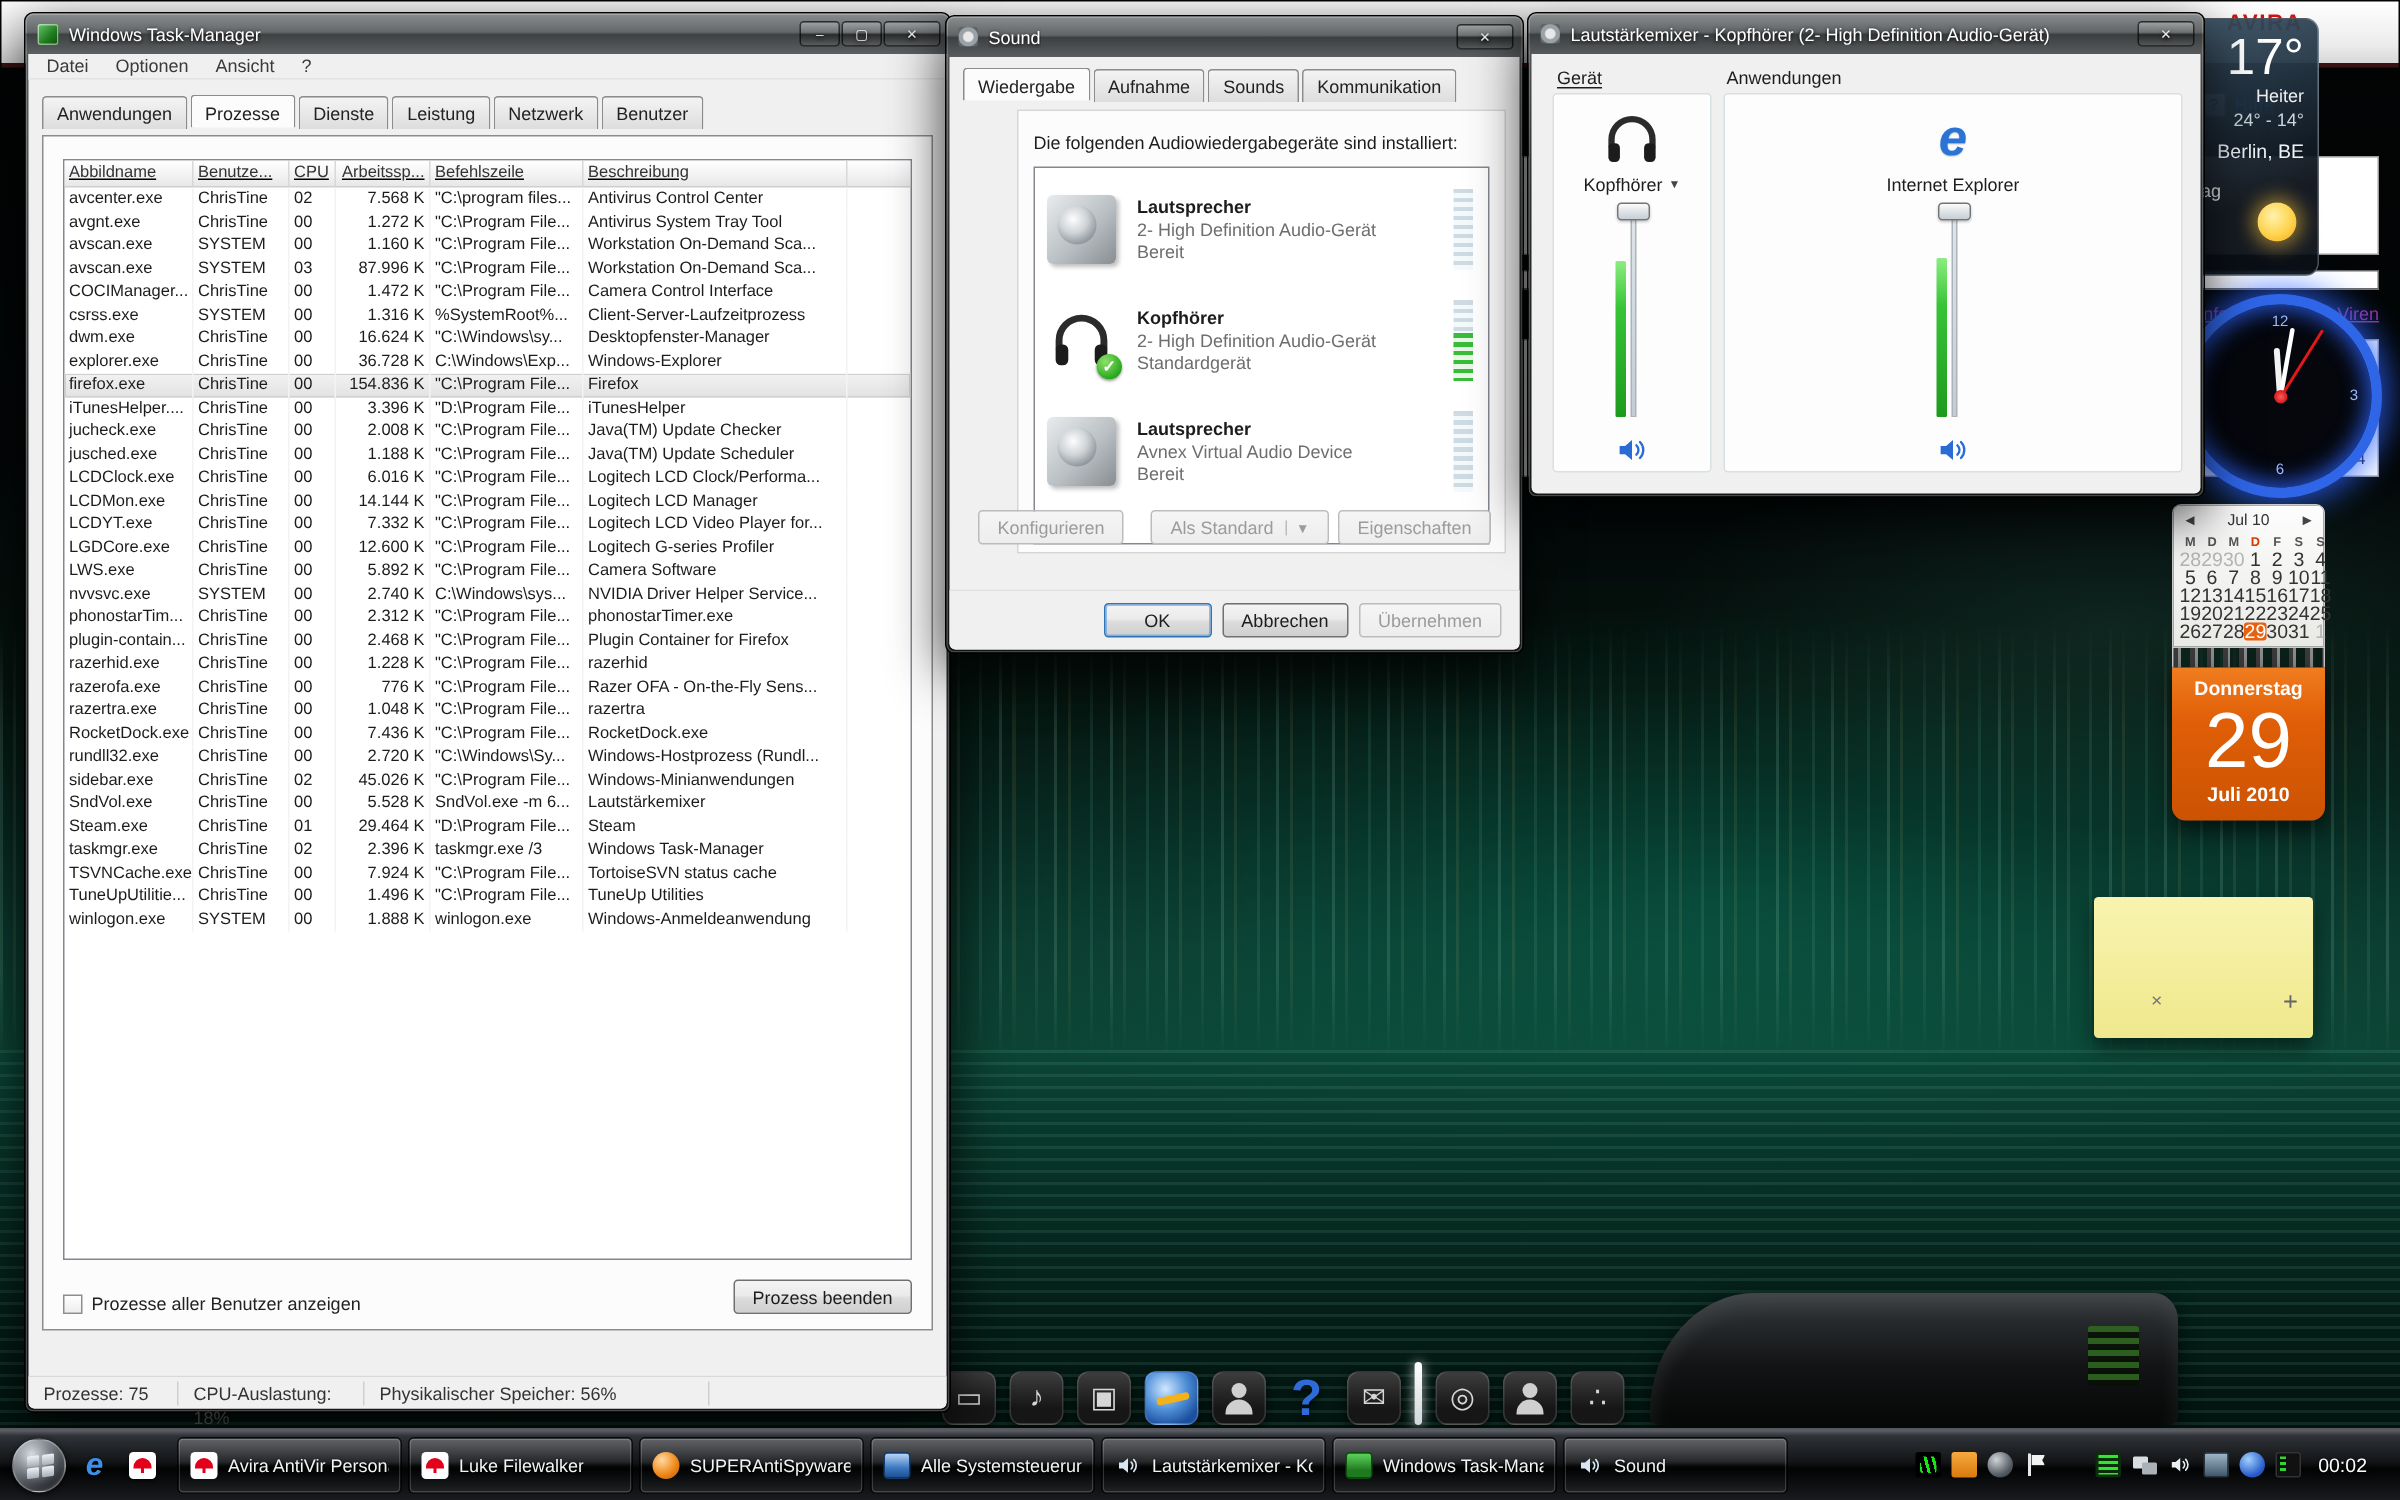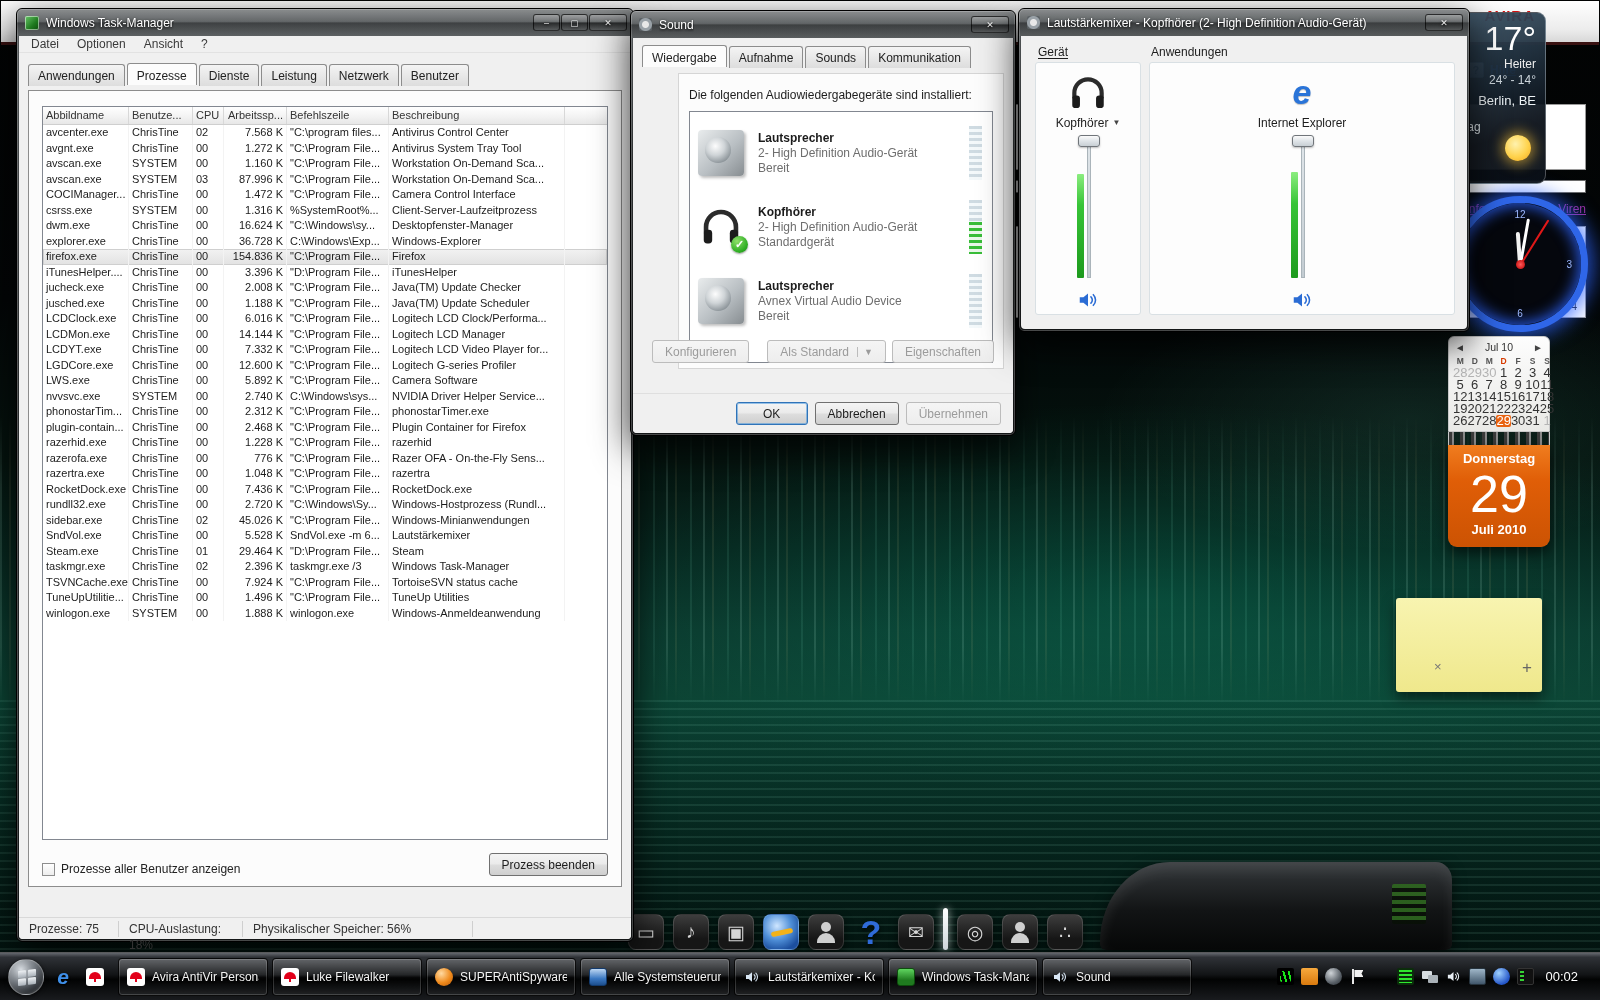--- a/index.html
+++ b/index.html
@@ -49,21 +49,21 @@
   #tm-appicon{width:14px;height:14px;border-radius:2px;background:linear-gradient(135deg,#69c769,#1f7a1f 60%,#0d4d0d);
     box-shadow:inset 0 0 0 1px rgba(255,255,255,.5);}
   #tm-menu{display:flex;gap:2px;height:17px;align-items:center;padding:0 4px;background:#f0f0f0;border-bottom:1px solid #e2e2e2;}
   .menu-item{font-size:12px;color:#3a3a3a;padding:2px 8px;}
   #tm-tabs{display:flex;gap:2px;padding:6px 0 0 9px;height:28px;}
   .tm-tab{font-size:12px;color:#222;padding:4px 9px 3px;border:1px solid #8c8c8c;border-bottom:none;border-radius:3px 3px 0 0;
     background:linear-gradient(180deg,#f4f4f4,#ddd);position:relative;top:1px;}
   .tm-tab.on{background:#fcfcfc;top:0;padding-top:5px;z-index:2;}
   #tm-page{position:absolute;left:9px;right:9px;top:33px;bottom:30px;background:#fcfcfc;border:1px solid #8c8c8c;}
   #tm-list{position:absolute;left:13px;right:13px;top:15px;bottom:46px;background:#fff;border:1px solid #828790;overflow:hidden;}
-  #tm-header{display:flex;height:18px;border-bottom:1px solid #cfcfcf;background:linear-gradient(180deg,#ffffff,#f2f2f2 60%,#e7e7e7);}
+  #tm-header{display:flex;height:18px;border-bottom:1px solid #cfcfcf;background:linear-gradient(180deg,#ffffff,#f2f2f2 60%,#e7e7e7);text-decoration:underline;}
   .tm-col{font-size:11px;color:#333;padding:2px 3px 0;border-right:1px solid #d8d8d8;white-space:nowrap;overflow:hidden;}
   .tm-row{display:flex;height:15.5px;line-height:15.5px;}
   .tm-row.sel{background:linear-gradient(180deg,#f2f2f2,#e2e2e2);box-shadow:inset 0 0 0 1px #cfcfcf;}
   .tm-cell{font-size:11px;color:#1c1c1c;padding:0 3px;border-right:1px solid #f3f3f3;white-space:nowrap;overflow:hidden;}
   .tc0{width:86px;} .tc1{width:64px;} .tc2{width:31px;} .tc3{width:63px;text-align:right;} .tc4{width:102px;} .tc5{flex:1;} .tc6{width:42px;border-right:none;}
   #tm-foot{position:absolute;left:13px;right:13px;bottom:10px;height:26px;display:flex;align-items:flex-end;}
   .checkbox{width:13px;height:13px;border:1px solid #8e8e8e;background:linear-gradient(180deg,#fff,#ededed);margin-right:6px;}
   #tm-foot label{font-size:12px;color:#222;}
   #tm-endbtn{margin-left:auto;min-width:108px;}
   #tm-status{position:absolute;left:0;right:0;bottom:0;height:22px;background:#f0f0f0;border-top:1px solid #d9d9d9;

